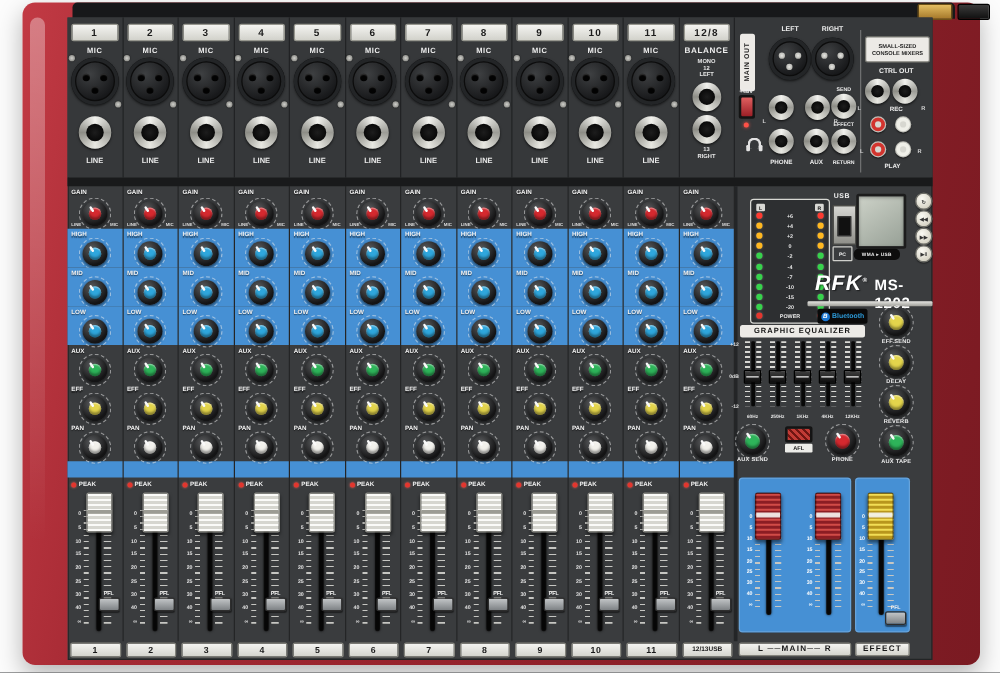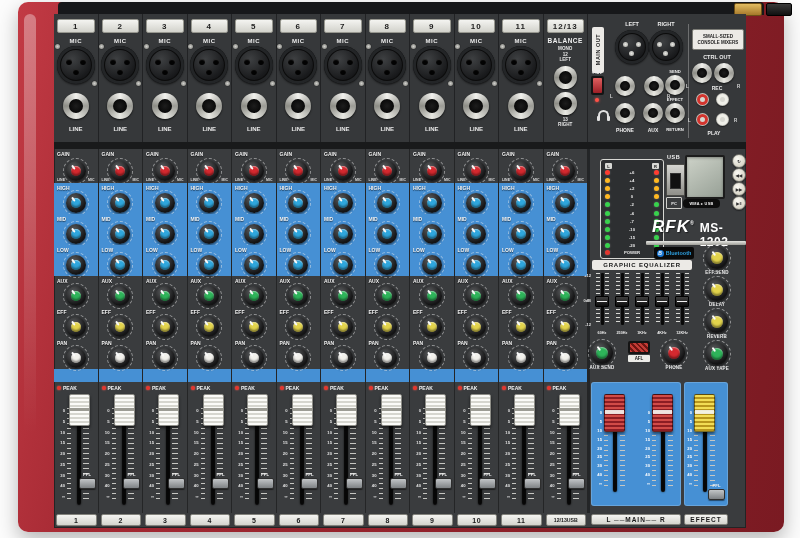--- a/index.html
+++ b/index.html
@@ -358,21 +358,21 @@
                 <i class="hole h2"></i>
                 <i class="hole h3"></i>
                 <i class="screw s1"></i>
                 <i class="screw s2"></i>
               </div>
               <div class="tsjack"></div>
               <div class="linelab">LINE</div>
             </div></div>
           <div class="bstrip">
             <div class="chhead">
-                <span>12/13</span>
+                <span>12/8</span>
               </div>
             <div class="bal-title">BALANCE</div>
             <div class="bal-txt">
               <span>MONO</span><br>
               <span>12</span><br>
               <span>LEFT</span>
             </div>
             <div class="tsjack sm"></div>
             <div class="tsjack sm"></div>
             <div class="bal-txt">

